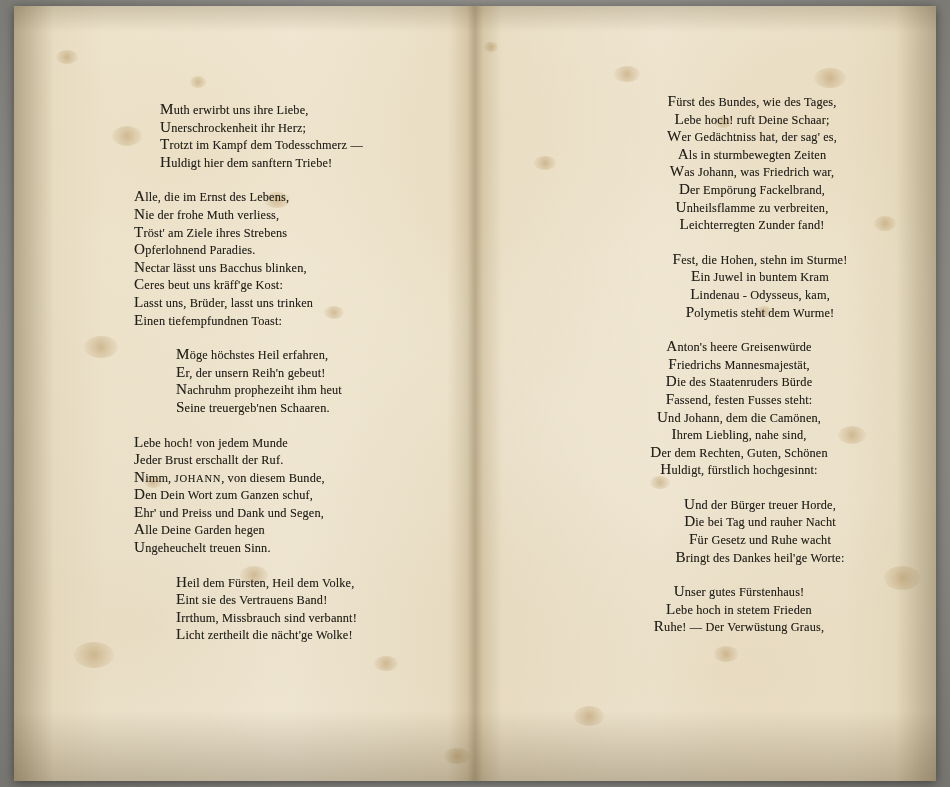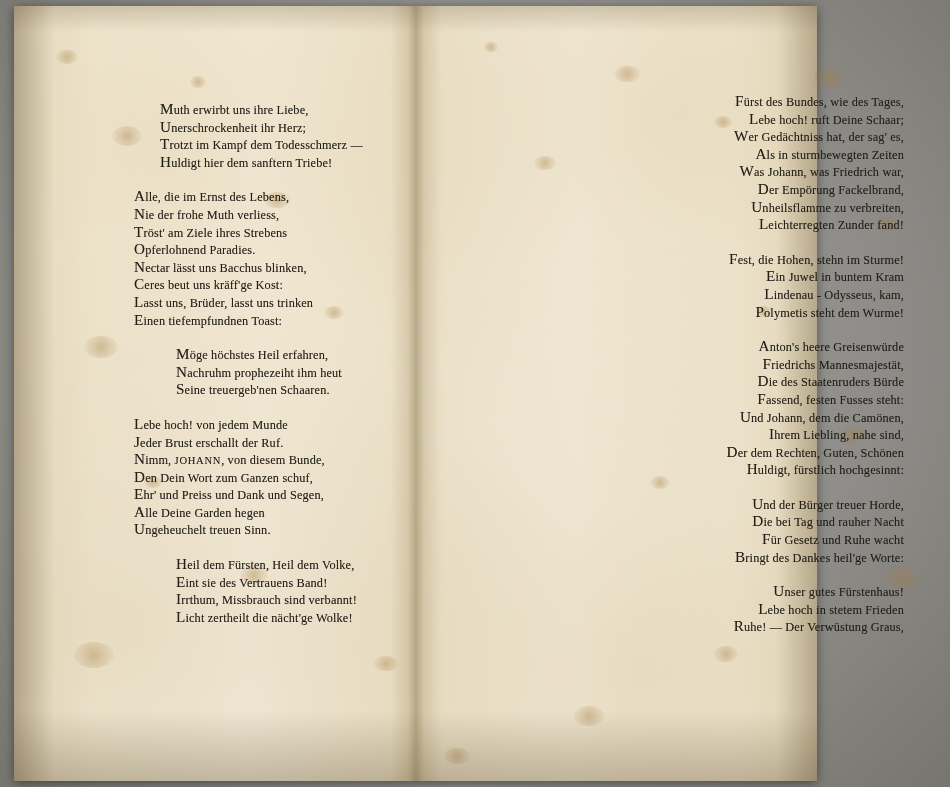--- a/index.html
+++ b/index.html
@@ -17,21 +17,21 @@
     position: relative;
     width: 950px;
     height: 787px;
     background: radial-gradient(ellipse at 50% 45%, #a3a29d 0%, #8e8d89 60%, #77756f 100%);
   }
   
   .sheet {
     position: absolute;
     left: 14px;
     top: 6px;
-    width: 803px;
+    width: 922px;
     height: 775px;
     background: #efe8d6;
     box-shadow: 0 2px 10px rgba(0,0,0,0.45);
   }
   .sheet-inner {
     position: absolute;
     inset: 0;
     background:
       radial-gradient(ellipse at 20% 18%, rgba(214,190,140,0.30) 0%, rgba(214,190,140,0) 46%),
       radial-gradient(ellipse at 82% 14%, rgba(206,178,126,0.28) 0%, rgba(206,178,126,0) 42%),
@@ -106,21 +106,21 @@
     font-size: 15.2px;
     line-height: 0;
   }
   .ind1 { padding-left: 26px; }
   .ind2 { padding-left: 42px; }
   .sc { font-size: 10.6px; letter-spacing: 0.7px; }
 
   .left-pad-top  { padding-top: 96px; }
   .right-pad-top { padding-top: 88px; }
 
-  .right .line { text-align: right; }
+  .right .line { text-align: center; }
 </style>
 </head>
 <body>
 
 <div id="page">
   <div class="sheet">
     <div class="sheet-inner"></div>
 
     <div class="spot" style="left:42px;  top:44px;  width:22px; height:14px;"></div>
     <div class="spot" style="left:98px;  top:120px; width:30px; height:20px;"></div>
@@ -164,20 +164,21 @@
           <div class="line"><span class="cap">N</span>ie der frohe Muth verliess,</div>
           <div class="line"><span class="cap">T</span>röst' am Ziele ihres Strebens</div>
           <div class="line"><span class="cap">O</span>pferlohnend Paradies.</div>
           <div class="line"><span class="cap">N</span>ectar lässt uns Bacchus blinken,</div>
           <div class="line"><span class="cap">C</span>eres beut uns kräff'ge Kost:</div>
           <div class="line"><span class="cap">L</span>asst uns, Brüder, lasst uns trinken</div>
           <div class="line"><span class="cap">E</span>inen tiefempfundnen Toast:</div>
         </div>
         <div class="stanza ind2">
           <div class="line"><span class="cap">M</span>öge höchstes Heil erfahren,</div>
+          <div class="line"><span class="cap">E</span>r, der unsern Reih'n gebeut!</div>
           <div class="line"><span class="cap">N</span>achruhm prophezeiht ihm heut</div>
           <div class="line"><span class="cap">S</span>eine treuergeb'nen Schaaren.</div>
         </div>
         <div class="stanza ">
           <div class="line"><span class="cap">L</span>ebe hoch! von jedem Munde</div>
           <div class="line"><span class="cap">J</span>eder Brust erschallt der Ruf.</div>
           <div class="line"><span class="cap">N</span>imm, <span class="sc">JOHANN</span>, von diesem Bunde,</div>
           <div class="line"><span class="cap">D</span>en Dein Wort zum Ganzen schuf,</div>
           <div class="line"><span class="cap">E</span>hr' und Preiss und Dank und Segen,</div>
           <div class="line"><span class="cap">A</span>lle Deine Garden hegen</div>

